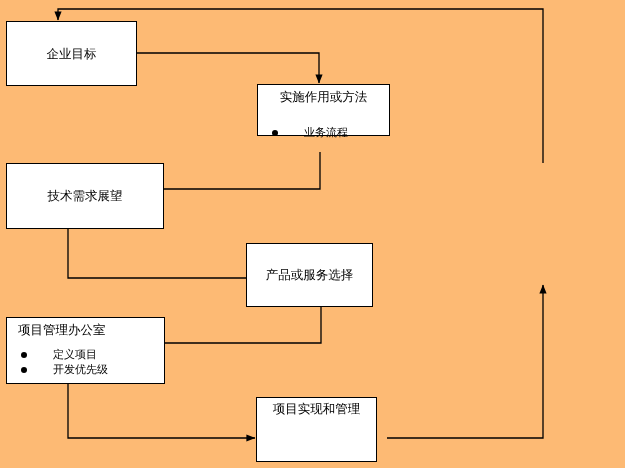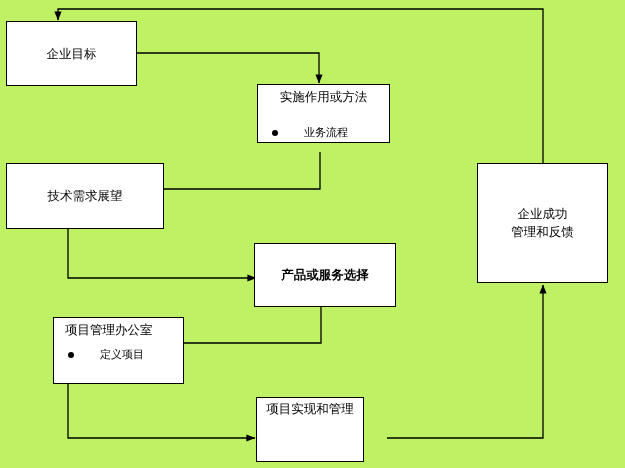--- a/index.html
+++ b/index.html
@@ -1,40 +1,40 @@
 <!DOCTYPE html>
 <html><head>
 <meta charset="utf-8">
 <style>
   html,body{margin:0;padding:0;background:#ffffff;}
   body{font-family:"DejaVu Sans","Liberation Sans",sans-serif;}
-  #canvas{position:relative;width:625px;height:468px;background:#bef264;overflow:hidden;}
+  #canvas{position:relative;width:625px;height:468px;background:#fdba74;overflow:hidden;}
   #wires{position:absolute;left:0;top:0;width:625px;height:468px;}
   .node{position:absolute;box-sizing:border-box;border:1px solid #000000;background:#ffffff;}
   .node-title{
     position:absolute;left:0;right:0;text-align:center;
     font-size:12.5px;line-height:16px;color:#000000;white-space:nowrap;
   }
   .node-title.left{text-align:left;padding-left:11px;}
   .bullets{position:absolute;left:0;right:0;margin:0;padding:0;list-style:none;}
   .bullets li{
     position:relative;font-size:11px;line-height:15px;color:#000000;
     padding-left:46px;white-space:nowrap;
   }
   .bullets li::before{
     content:"";position:absolute;left:14px;top:5px;
     width:6px;height:6px;border-radius:50%;background:#000000;
   }
   
   #n-goal      {left:6px;  top:21px;  width:131px;height:65px;}
-  #n-method    {left:257px;top:84px;  width:133px;height:59px;}
+  #n-method    {left:257px;top:84px;  width:133px;height:52px;}
   #n-tech      {left:6px;  top:163px; width:158px;height:66px;}
-  #n-product   {left:254px;top:243px; width:142px;height:64px;font-weight:bold;}
-  #n-pmo       {left:6px;  top:317px; width:131px;height:67px;margin-left:47px;}
-  #n-impl      {left:256px;top:397px; width:108px;height:65px;}
+  #n-product   {left:246px;top:243px; width:127px;height:64px;}
+  #n-pmo       {left:6px;  top:317px; width:159px;height:67px;}
+  #n-impl      {left:256px;top:397px; width:121px;height:65px;}
   #n-success   {left:477px;top:163px; width:131px;height:120px;}
 </style>
 </head>
 <body>
 
 <div id="canvas">
 
   <svg id="wires" viewBox="0 0 625 468" width="625" height="468" xmlns="http://www.w3.org/2000/svg">
     <defs>
       <marker id="ah" markerWidth="10" markerHeight="10" refX="8.6" refY="3.6" orient="auto" markerUnits="userSpaceOnUse">
@@ -75,25 +75,22 @@
   </div>
 
   <div class="node" id="n-product">
     <div class="node-title" style="top:23px;">产品或服务选择</div>
   </div>
 
   <div class="node" id="n-pmo">
     <div class="node-title left" style="top:4px;">项目管理办公室</div>
     <ul class="bullets" style="top:29px;">
       <li>定义项目</li>
+      <li>开发优先级</li>
     </ul>
   </div>
 
   <div class="node" id="n-impl">
     <div class="node-title" style="top:3px;">项目实现和管理</div>
   </div>
 
-  <div class="node" id="n-success">
-    <div class="node-title" style="top:42px;">企业成功</div>
-    <div class="node-title" style="top:60px;">管理和反馈</div>
-  </div>
 
 </div>
 
 </body></html>

